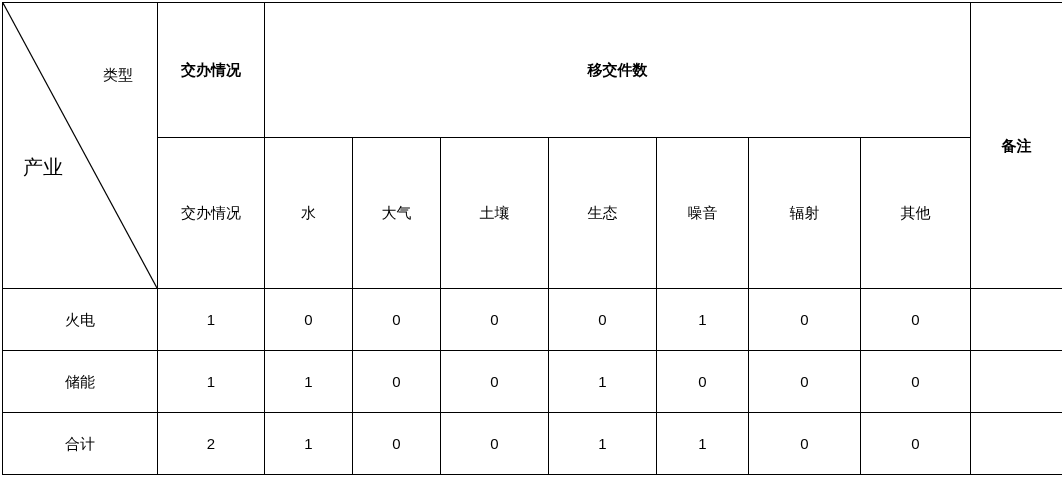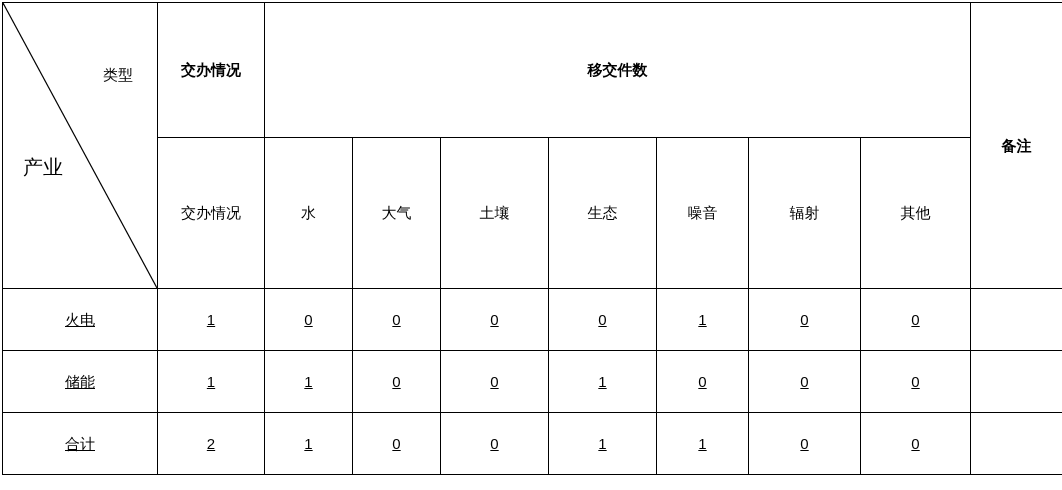--- a/index.html
+++ b/index.html
@@ -65,21 +65,20 @@
   }
   .h-tall {
     height: 130px;
     font-weight: bold;
   }
   .h-sub {
     height: 146px;
   }
   .row-h {
     height: 62px;
-    text-decoration: underline;
   }
   .pollute-head {
     font-size: 15px;
   }
   .num {
     font-size: 15px;
   }
 </style>
 </head>
 <body>

